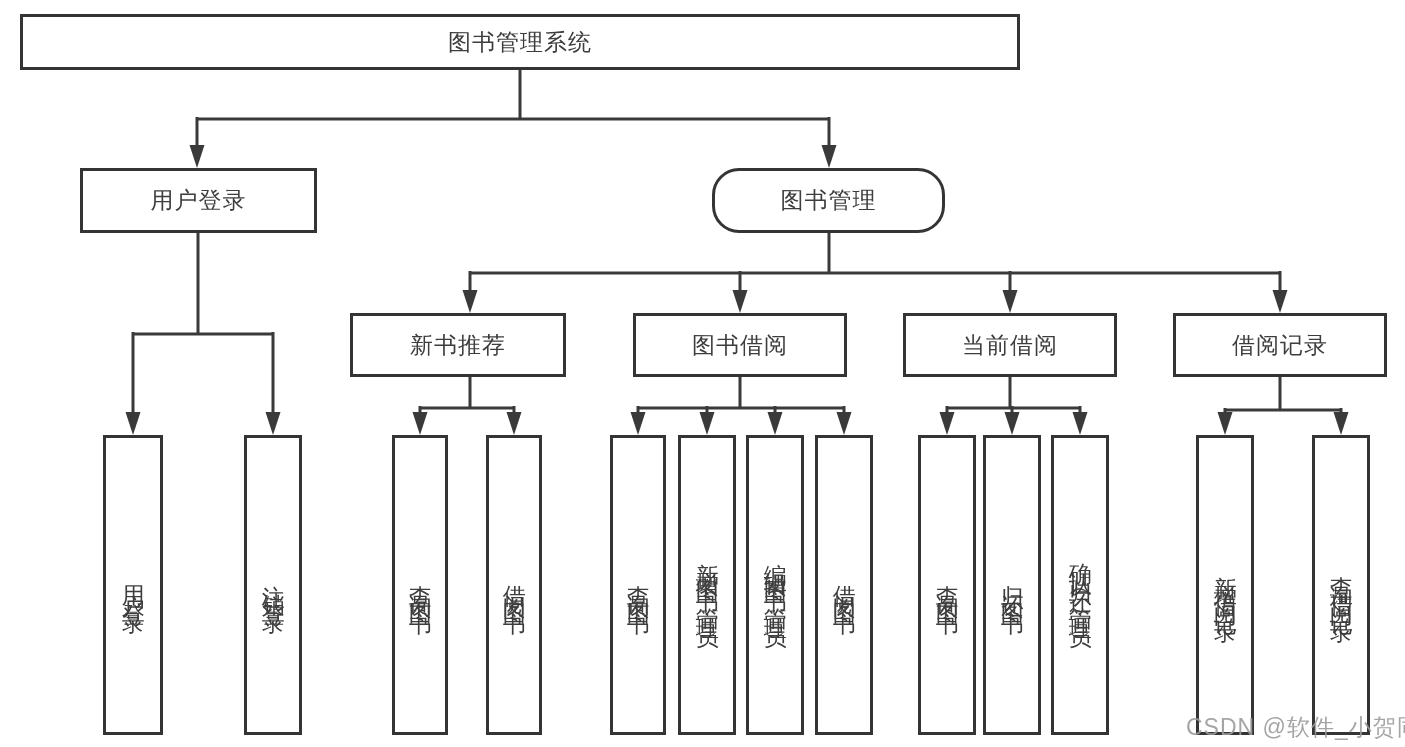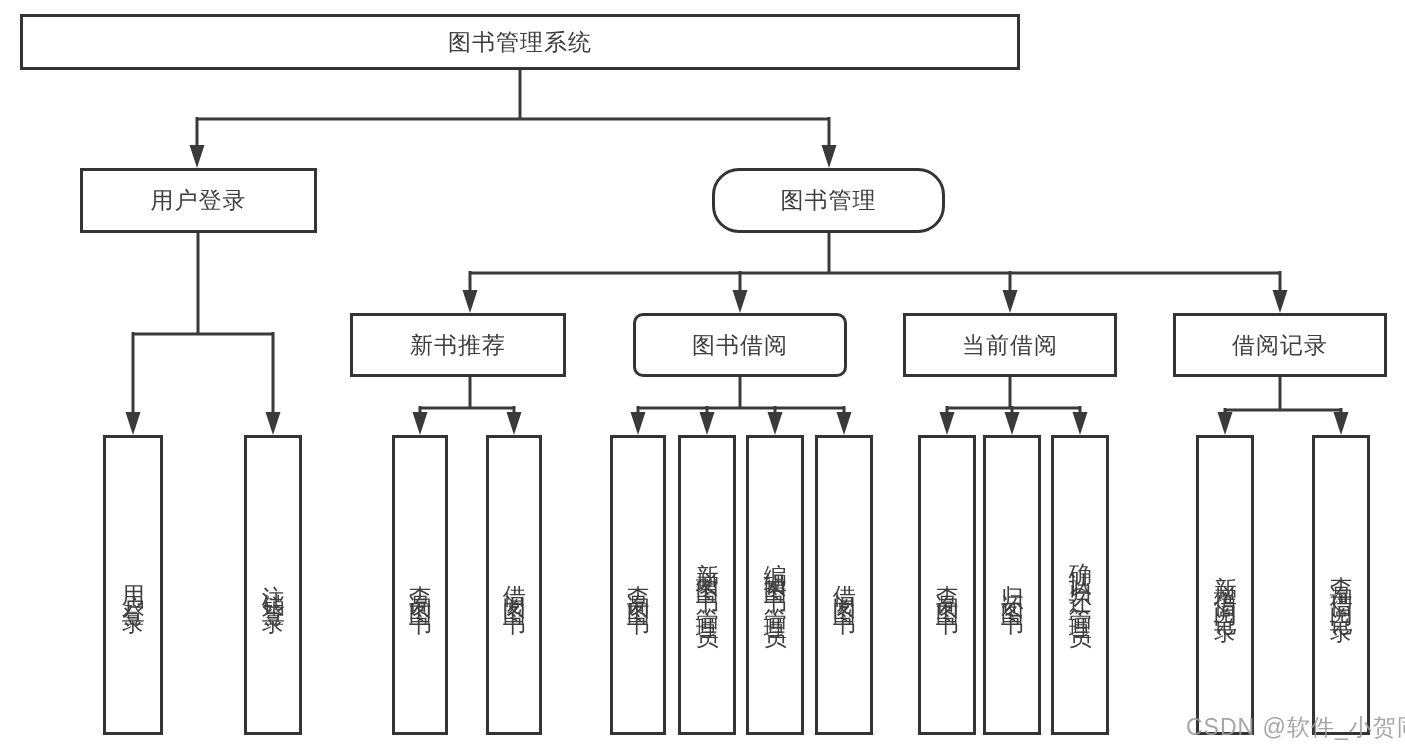--- a/index.html
+++ b/index.html
@@ -37,21 +37,21 @@
     letter-spacing: 9px;
     line-height: 1.1;
     color: #3d3d3d;
     white-space: nowrap;
   }
   
   .n-root        { left: 20px;   top: 14px;  width: 1000px; height: 56px; }
   .n-user-login  { left: 80px;   top: 168px; width: 237px;  height: 65px; }
   .n-book-mgmt   { left: 712px;  top: 168px; width: 233px;  height: 65px; border-radius: 27px; }
   .n-new-book    { left: 350px;  top: 313px; width: 216px;  height: 64px; }
-  .n-book-borrow { left: 633px;  top: 313px; width: 214px;  height: 64px; border-radius: 10px; }
+  .n-book-borrow { left: 633px;  top: 313px; width: 214px;  height: 64px; }
   .n-current     { left: 903px;  top: 313px; width: 214px;  height: 64px; }
   .n-records     { left: 1173px; top: 313px; width: 214px;  height: 64px; }
   .leaf { top: 435px; height: 300px; }
   .l1  { left: 103px;  width: 60px; }
   .l2  { left: 244px;  width: 58px; }
   .l3  { left: 392px;  width: 56px; }
   .l4  { left: 486px;  width: 56px; }
   .l5  { left: 610px;  width: 56px; }
   .l6  { left: 678px;  width: 58px; }
   .l7  { left: 746px;  width: 58px; }

